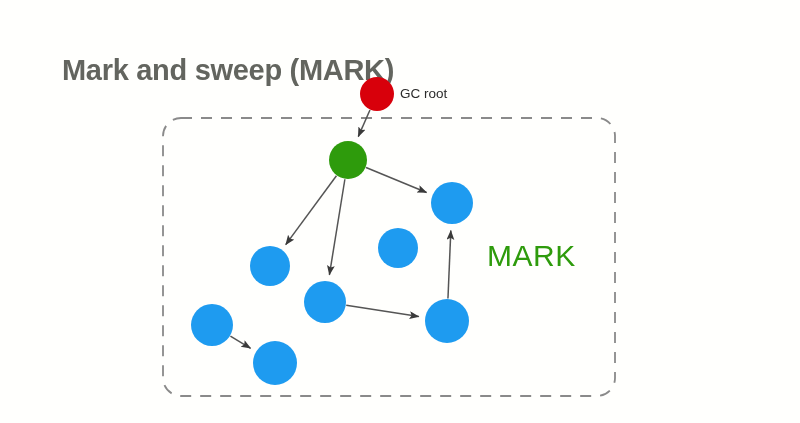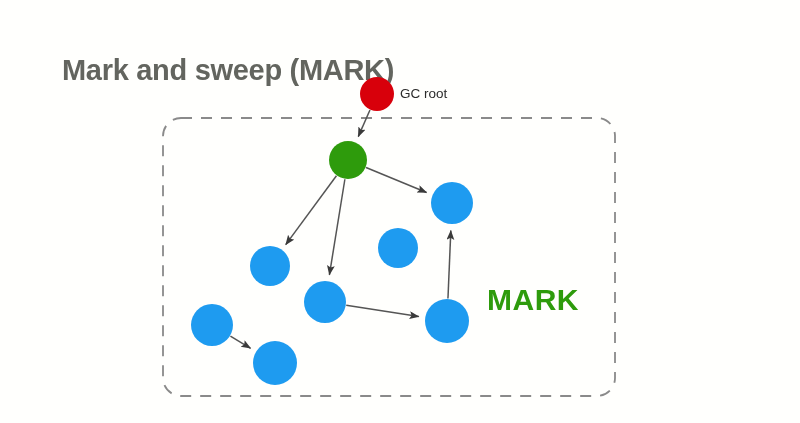--- a/index.html
+++ b/index.html
@@ -50,25 +50,24 @@
   }
   #label-allocated {
     left: 381px;
     top: 145px;
   }
   #mark-text {
     position: absolute;
     left: 487px;
     top: 239px;
     font-size: 30px;
-    font-weight: bold;
+    font-weight: normal;
     color: #2e9b0c;
     letter-spacing: 0.5px;
     white-space: nowrap;
-    margin-top: 44px;
   }
 </style>
 </head>
 <body>
 
 <div id="slide">
 
   <div id="slide-title">Mark and sweep (MARK)</div>
 
   <div id="diagram">

